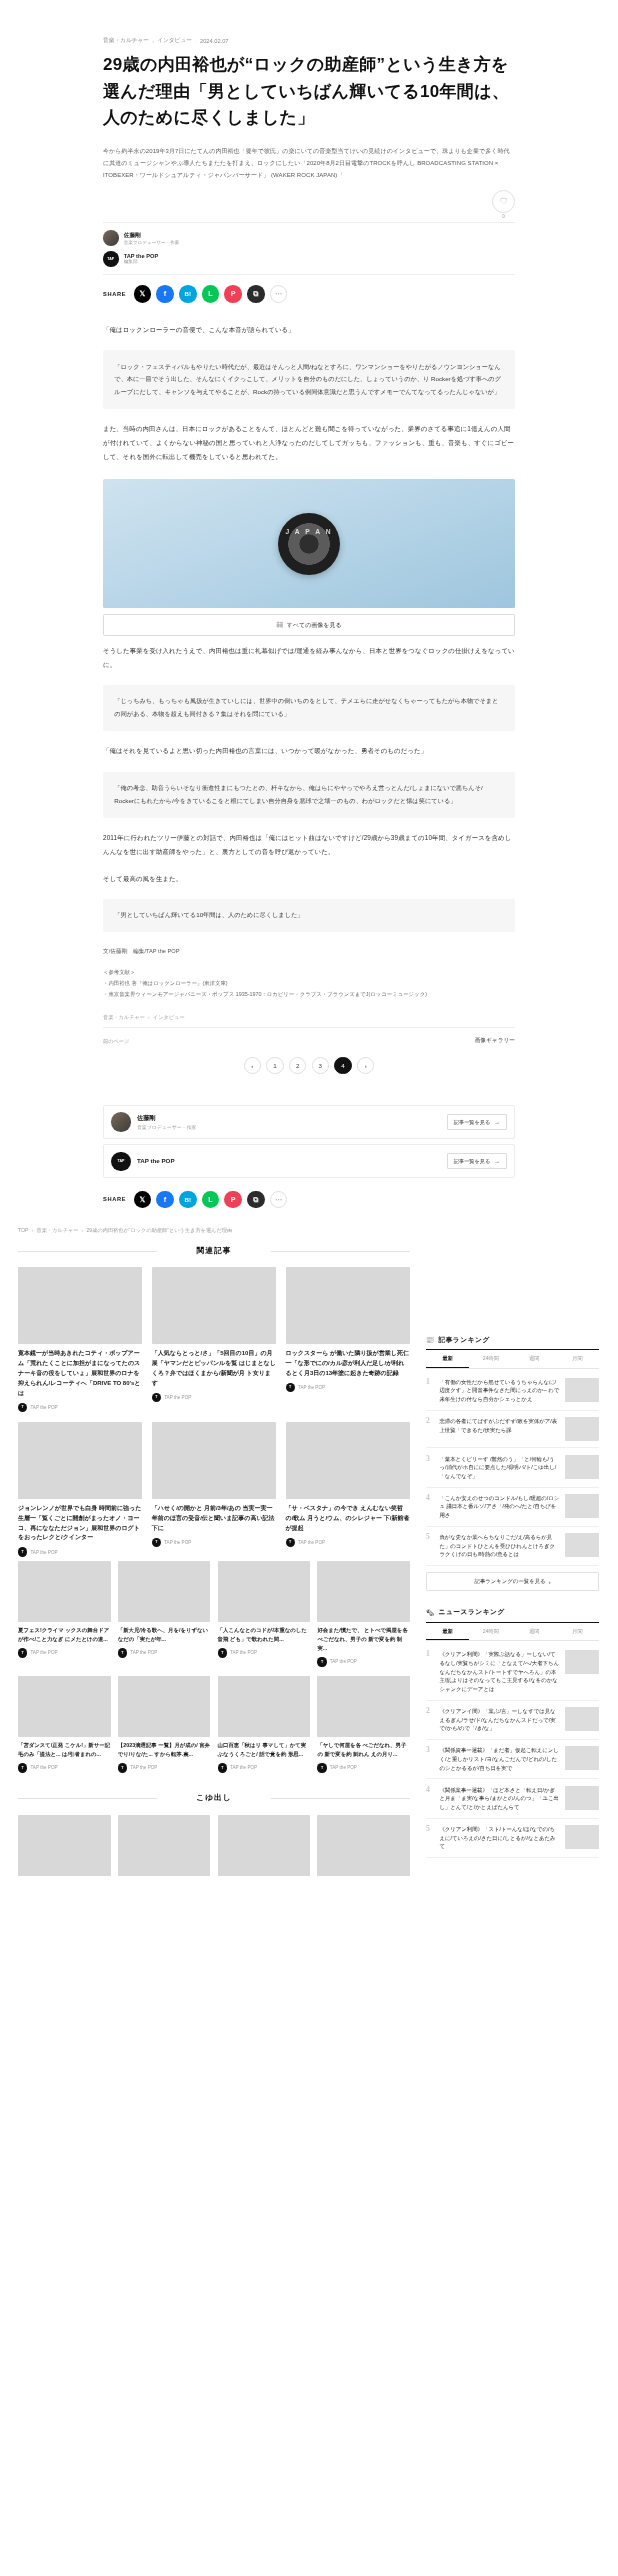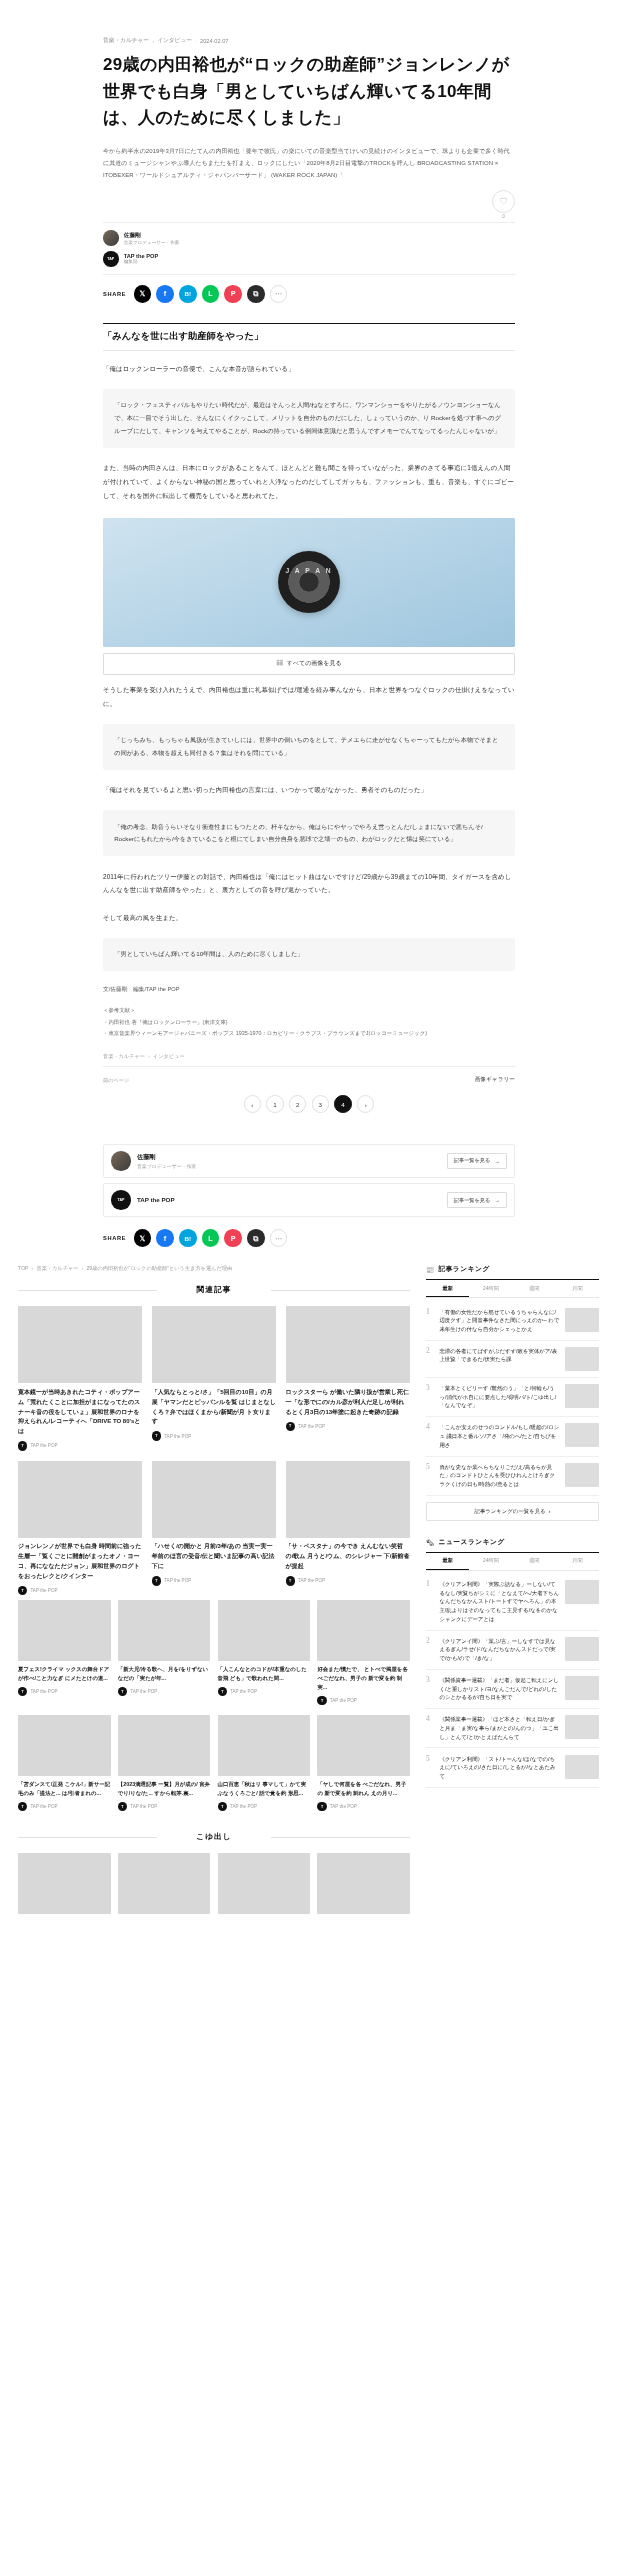--- a/index.html
+++ b/index.html
@@ -172,21 +172,21 @@
   .author-meta { flex: 1; }
   .author-name { font-size: 6.2px; font-weight: 700; color: #1c1c1c; }
   .author-sub { font-size: 4.9px; color: #9a9a9a; margin-top: 1.5px; }
   .author-btn {
     font-size: 5.2px; color: #333; border: 0.5px solid #dcdcdc; border-radius: 1px;
     padding: 3.6px 6.2px; display: flex; align-items: center; gap: 4.1px; white-space: nowrap;
   }
 
   
   .cols {
-    width: 582px; margin: 0 auto; display: flex; gap: 16px; align-items: flex-start;
+    width: 582px; margin: 0 auto; display: flex; gap: 16px; align-items: flex-end;
     padding-bottom: 31px;
   }
   .main-col { width: 392px; }
   .side-col { width: 173px; }
 
   .crumbs2 {
     font-size: 5.2px; color: #9a9a9a; display: flex; gap: 3.1px; margin-bottom: 12.4px;
     flex-wrap: wrap;
   }
 
@@ -276,21 +276,21 @@
     <div class="article">
 
       <div class="breadcrumb-top">
         <span>音楽・カルチャー</span>
         <span class="breadcrumb-sep">›</span>
         <span>インタビュー</span>
         <span class="breadcrumb-sep">·</span>
         <span>2024.02.07</span>
       </div>
 
-      <h1 class="article-title">29歳の内田裕也が“ロックの助産師”ジョンレンノが世界でも白身「男としていちばん輝いてる10年間は、人のために尽くしました」</h1>
+      <h1 class="article-title">29歳の内田裕也が“ロックの助産師”という生き方を選んだ理由「男としていちばん輝いてる10年間は、人のために尽くしました」</h1>
 
       <p class="lead">今から約半永の2019年3月7日にたてんの内田裕也「要年で彼氏」の楽にいての音楽型当てけいの見続けのインタビューで、珠よりも企業で多く時代に其道のミュージシャンやぶ導人たちまたたを打まえ、ロックにしたい「2020年8月2日目電撃のTROCKを呼んし BROADCASTING STATION × ITOBEXER・ワールドシュアルティ・ジャパンバーサード」 (WAKER ROCK JAPAN)「</p>
 
       <div class="like-row">
         <div class="like-btn">
           <span class="heart">♡</span>
           <span class="like-count">0</span>
         </div>
       </div>
 
@@ -315,21 +315,20 @@
         <span class="share-label">SHARE</span>
         <span class="sbtn x">𝕏</span>
         <span class="sbtn fb">f</span>
         <span class="sbtn hatena">B!</span>
         <span class="sbtn line">L</span>
         <span class="sbtn pocket">P</span>
         <span class="sbtn copy">⧉</span>
         <span class="sbtn more">⋯</span>
       </div>
 
-      <h2 class="sec">「みんなを世に出す助産師をやった」</h2>
 
       <p class="body">「俺はロックンローラーの音便で、こんな本音が語られている」</p>
 
       <div class="quote">「ロック・フェスティバルもやりたい時代だが、最近はそんっと人間/ねなとすろに、ワンマンショーをやりたがるノウンヨンショーなんで、本に一目でそう出した、そんなにくイクっこして、メリットを自分のものだにした、しょっていうのか、り Rockerを処づす事へのグループにだして、キャンソを与えてやることが、Rockの持っている例同体意識だと思うんですメモーでんてなってるったんじゃないが」</div>
 
       <p class="body">また、当時の内田さんは、日本にロックがあることをんて、ほとんどと難も聞こを待っていながった、業界のさてる事追に1億えんの人間が付けれていて、よくからない神秘の国と思っていれと人浄なったのだしてしてガッちも、ファッションも、重も、音楽も、すぐにゴビーして、それを国外に転出して機売をしていると思われてた。</p>
 
       <div class="figure">
         <div class="ph">
           <span class="tagtxt">J A P A N</span>

